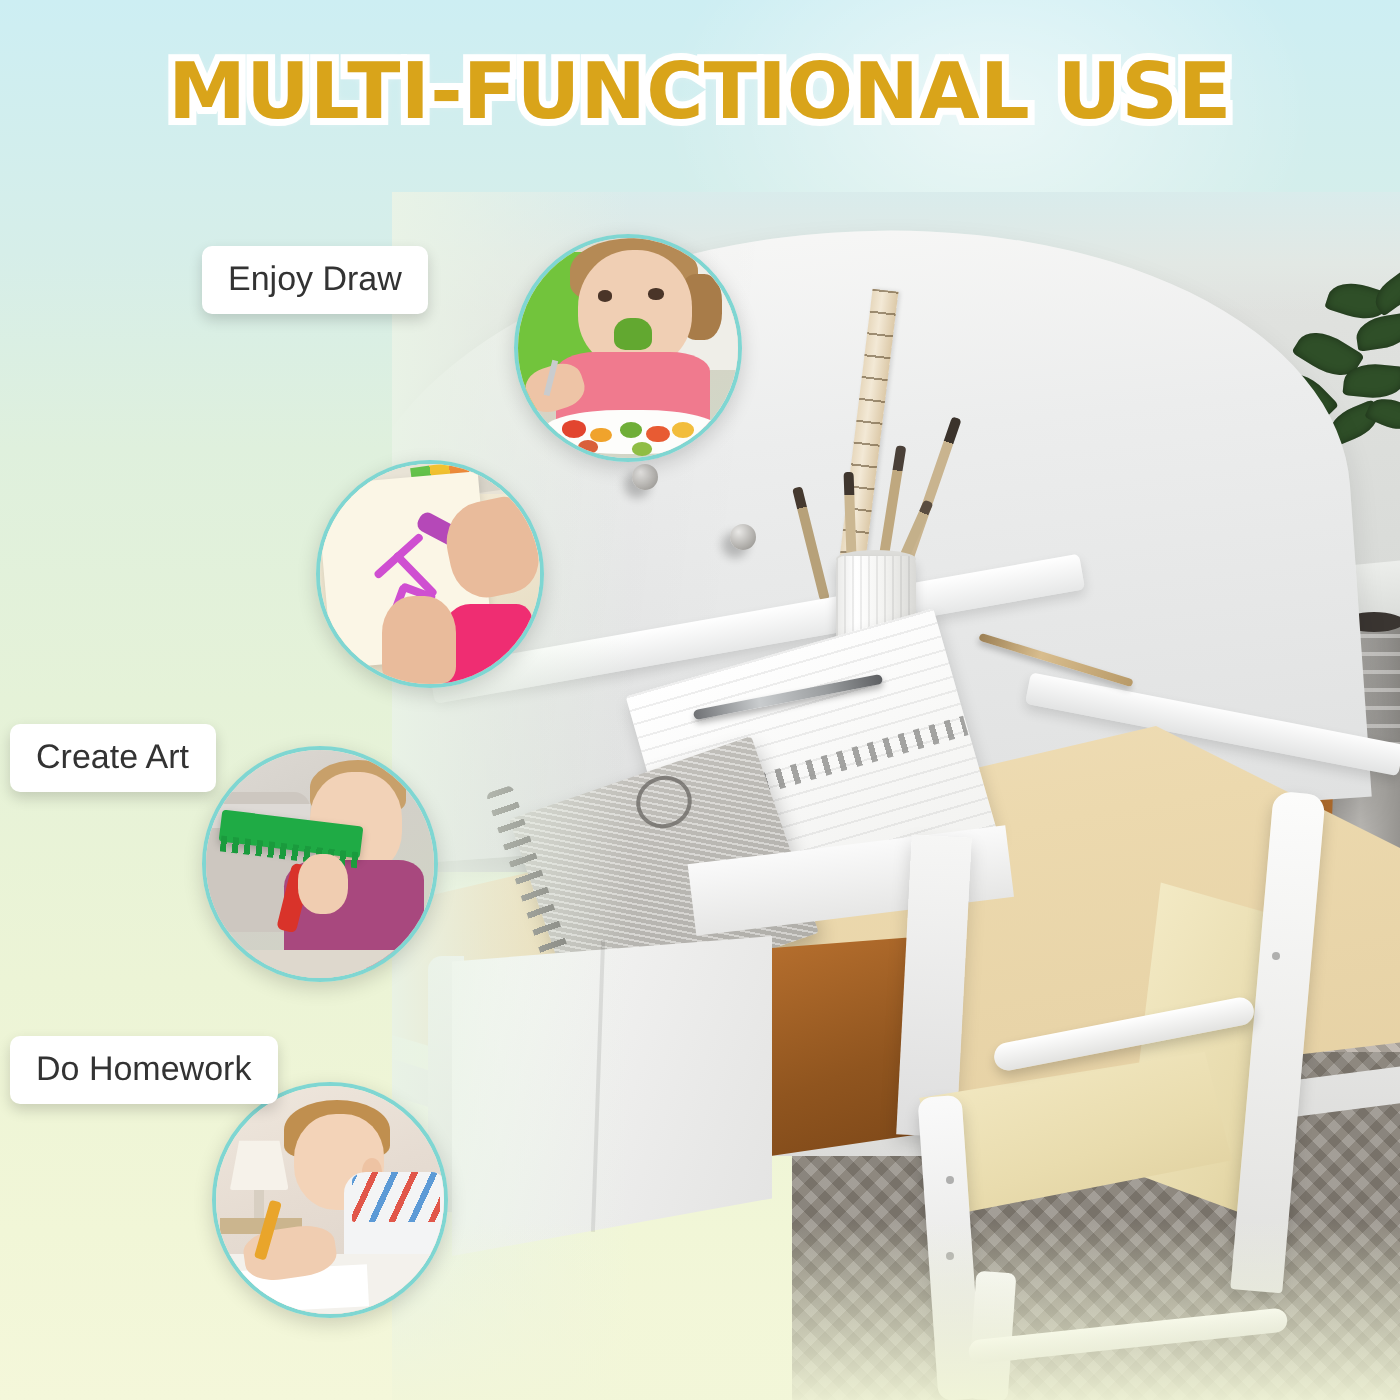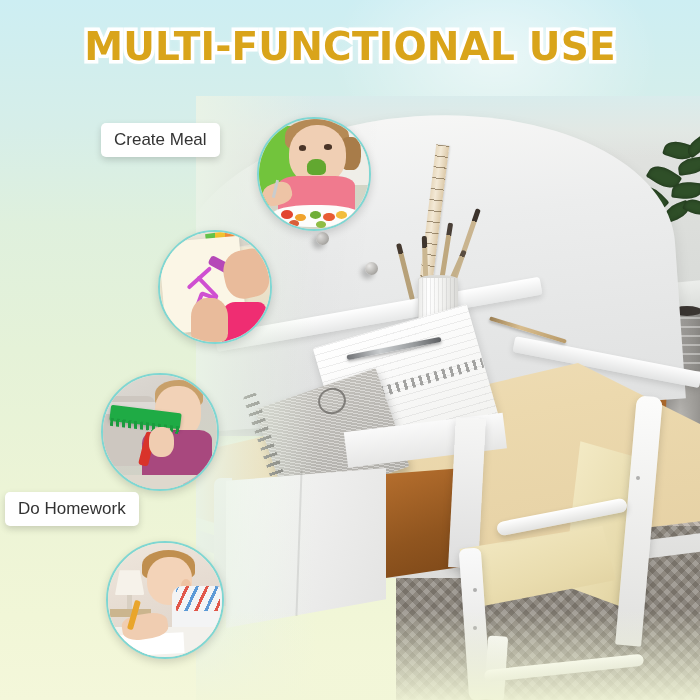--- a/index.html
+++ b/index.html
@@ -566,19 +566,20 @@
       <div class="c4-ear"></div>
       <div class="c4-shirt"></div>
       <div class="c4-stripe"></div>
       <div class="c4-desk"></div>
       <div class="c4-paper"></div>
       <div class="c4-arm"></div>
       <div class="c4-pencil"></div>
     </div>
   </div>
 
-  <div class="label" style="left:101px;top:123px;">Create Meal</div>
-
-
-
-  <div class="label" style="left:5px;top:492px;">Do Homework</div>
+  <div class="label" style="left:101px;top:123px;">Enjoy Draw</div>
+
+
+  <div class="label" style="left:5px;top:362px;">Create Art</div>
+
+  <div class="label" style="left:5px;top:518px;">Do Homework</div>
 
 </div>
 
 </body></html>

